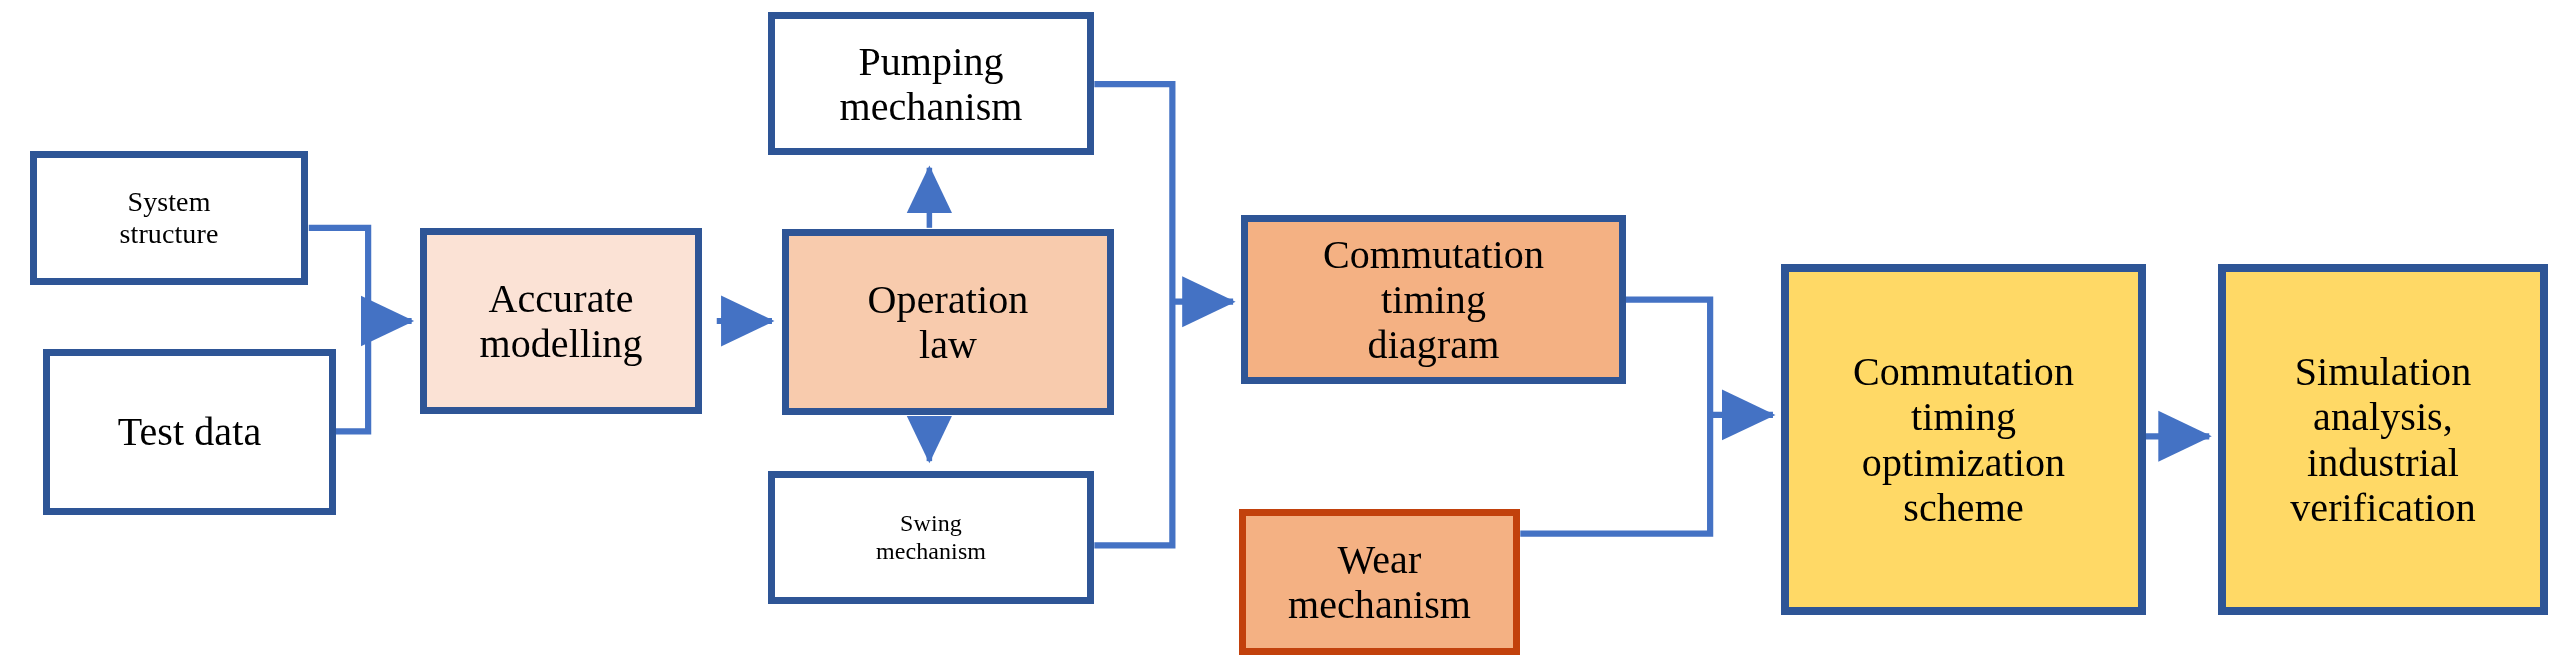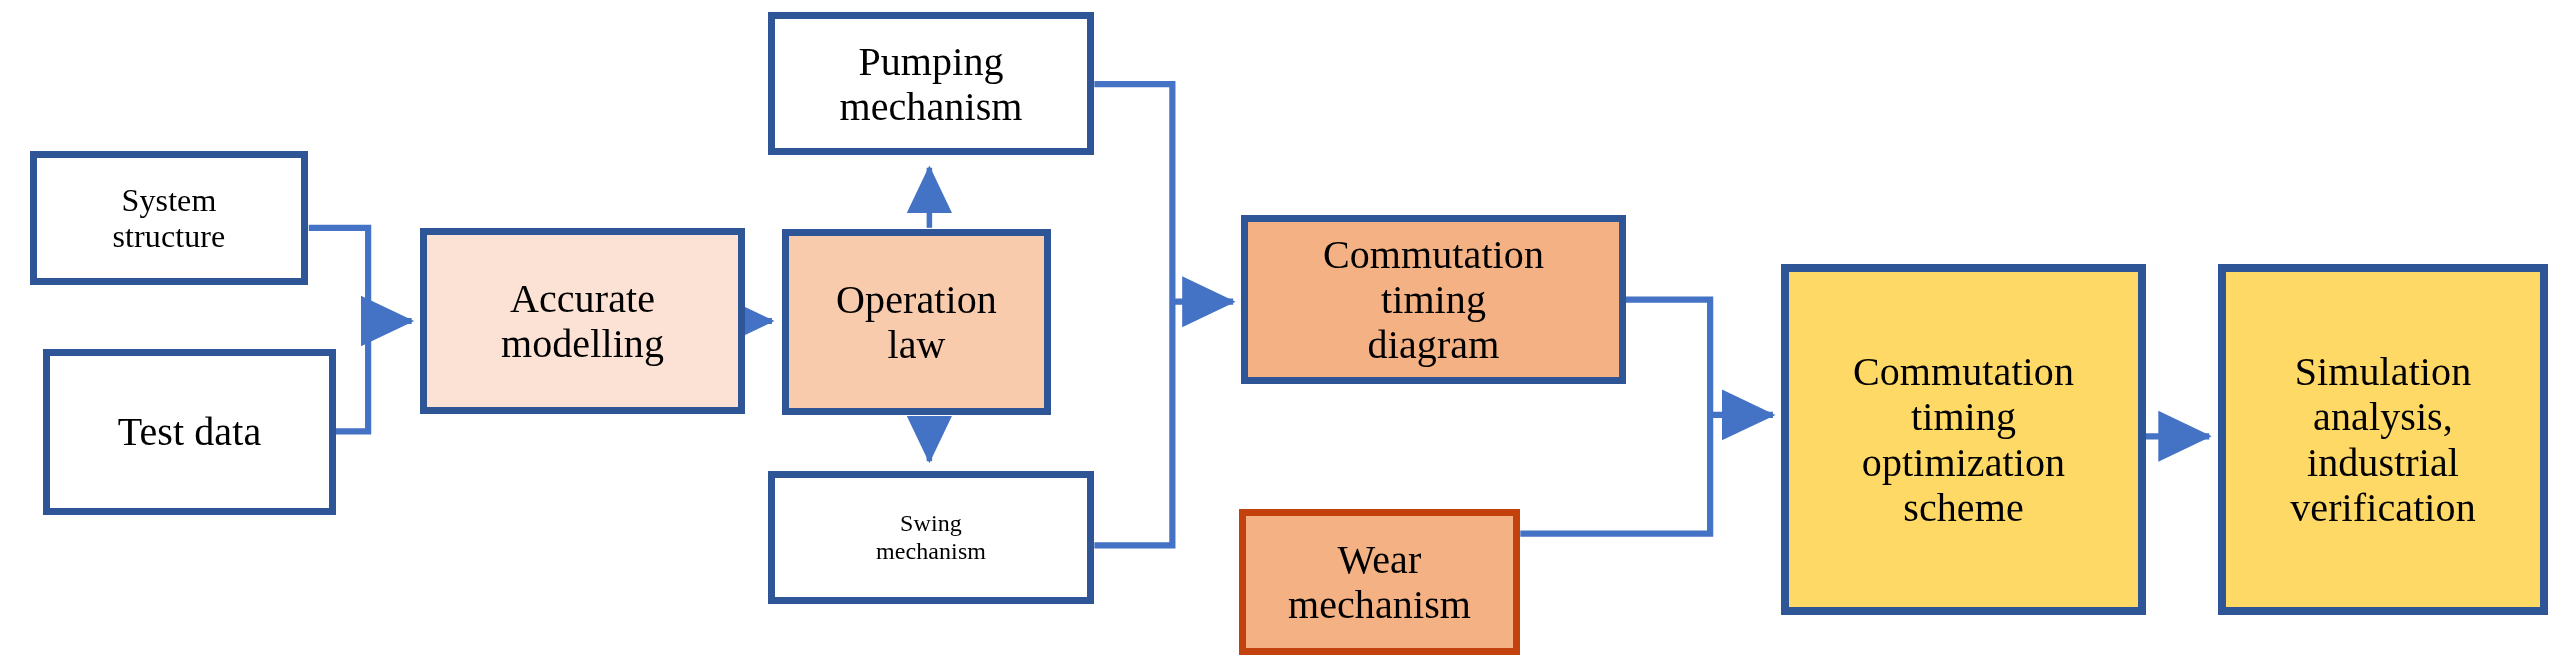--- a/index.html
+++ b/index.html
@@ -78,35 +78,35 @@
     <g>
       <path d="M2355,434 L2477,434 L2477,773 L2202,773" fill="none" stroke="#4472C4" stroke-width="9"></path>
       <path d="M2477,601 L2568,601" fill="none" stroke="#4472C4" stroke-width="9" marker-end="url(#ar)"></path>
     </g>
 
     <g>
       <path d="M3108,632 L3200,632" fill="none" stroke="#4472C4" stroke-width="9" marker-end="url(#ar)"></path>
     </g>
   </svg>
 
-  <div class="node" style="left:30px;top:151px;width:278px;height:134px;background:#FFFFFF;border:7px solid #2E5596;font-size:32px;">
+  <div class="node" style="left:30px;top:151px;width:278px;height:134px;background:#FFFFFF;border:7px solid #2E5596;font-size:28px;">
     <span class="lbl">System
 structure</span>
   </div>
 
   <div class="node" style="left:15px;top:349px;width:293px;height:166px;background:#FFFFFF;border:7px solid #2E5596;font-size:40px;margin-left:28px;">
     <span class="lbl">Test data</span>
   </div>
 
-  <div class="node" style="left:420px;top:228px;width:325px;height:186px;background:#FBE2D5;border:7px solid #2E5596;font-size:40px;">
+  <div class="node" style="left:420px;top:228px;width:282px;height:186px;background:#FBE2D5;border:7px solid #2E5596;font-size:40px;">
     <span class="lbl">Accurate
 modelling</span>
   </div>
 
-  <div class="node" style="left:782px;top:229px;width:269px;height:186px;background:#F8CBAD;border:7px solid #2E5596;font-size:40px;">
+  <div class="node" style="left:782px;top:229px;width:332px;height:186px;background:#F8CBAD;border:7px solid #2E5596;font-size:40px;">
     <span class="lbl">Operation
 law</span>
   </div>
 
   <div class="node" style="left:768px;top:12.4px;width:326px;height:143px;background:#FFFFFF;border:7px solid #2E5596;font-size:40px;">
     <span class="lbl">Pumping
 mechanism</span>
   </div>
 
   <div class="node" style="left:768px;top:471px;width:326px;height:133px;background:#FFFFFF;border:7px solid #2E5596;font-size:24px;">

